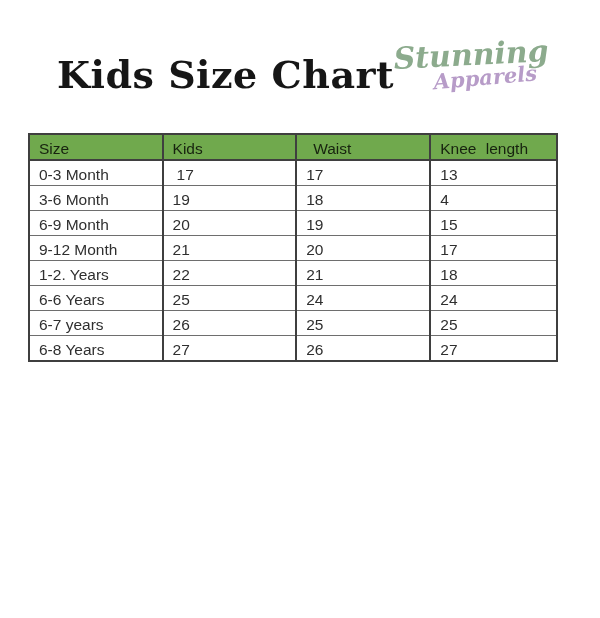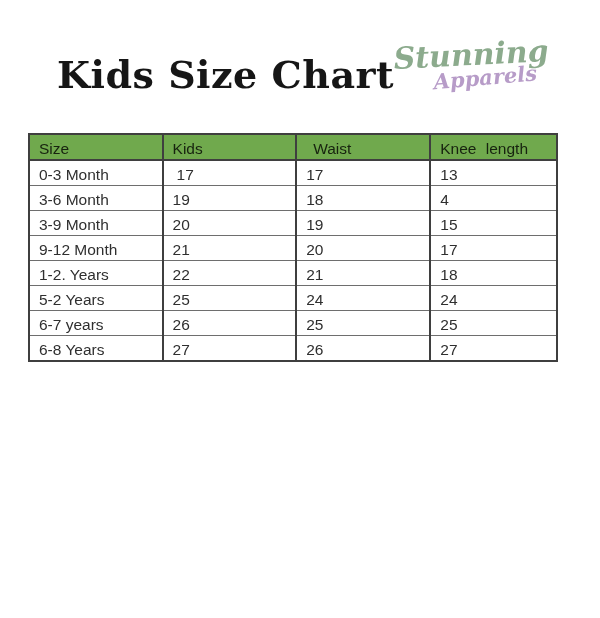--- a/index.html
+++ b/index.html
@@ -131,39 +131,39 @@
       <td>17</td>
       <td>13</td>
     </tr>
     <tr>
       <td>3-6 Month</td>
       <td>19</td>
       <td>18</td>
       <td>4</td>
     </tr>
     <tr>
-      <td>3-9 Month</td>
+      <td>6-9 Month</td>
       <td>20</td>
       <td>19</td>
       <td>15</td>
     </tr>
     <tr>
       <td>9-12 Month</td>
       <td>21</td>
       <td>20</td>
       <td>17</td>
     </tr>
     <tr>
       <td>1-2. Years</td>
       <td>22</td>
       <td>21</td>
       <td>18</td>
     </tr>
     <tr>
-      <td>5-2 Years</td>
+      <td>6-6 Years</td>
       <td>25</td>
       <td>24</td>
       <td>24</td>
     </tr>
     <tr>
       <td>6-7 years</td>
       <td>26</td>
       <td>25</td>
       <td>25</td>
     </tr>

